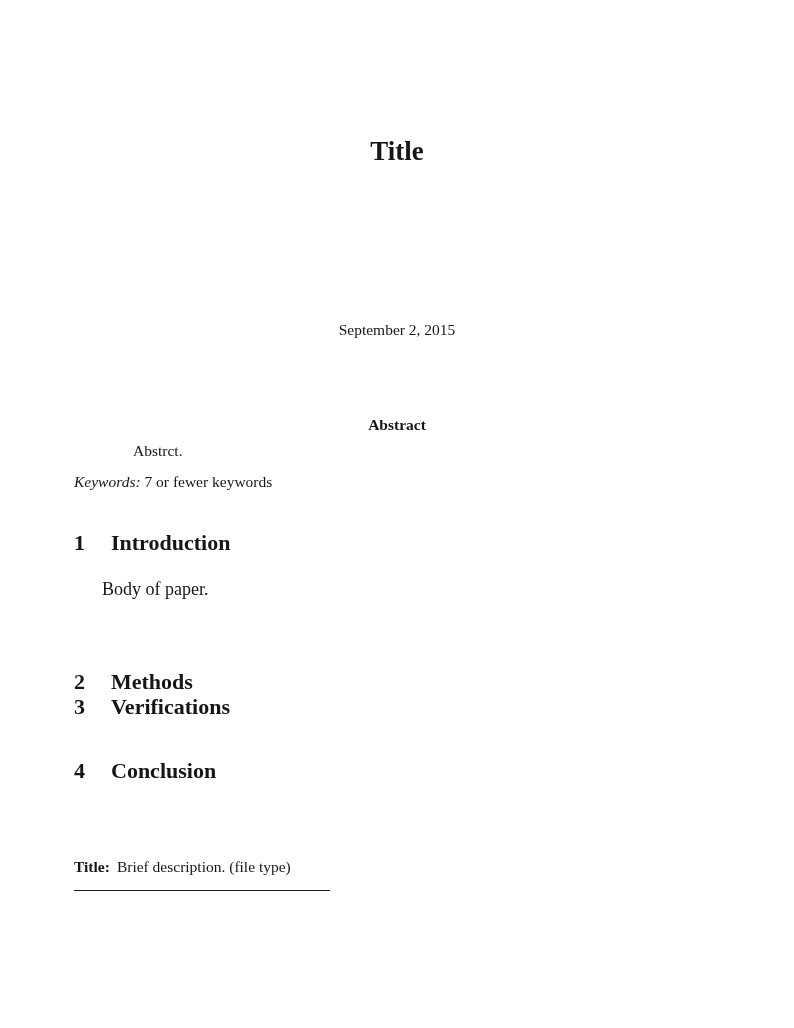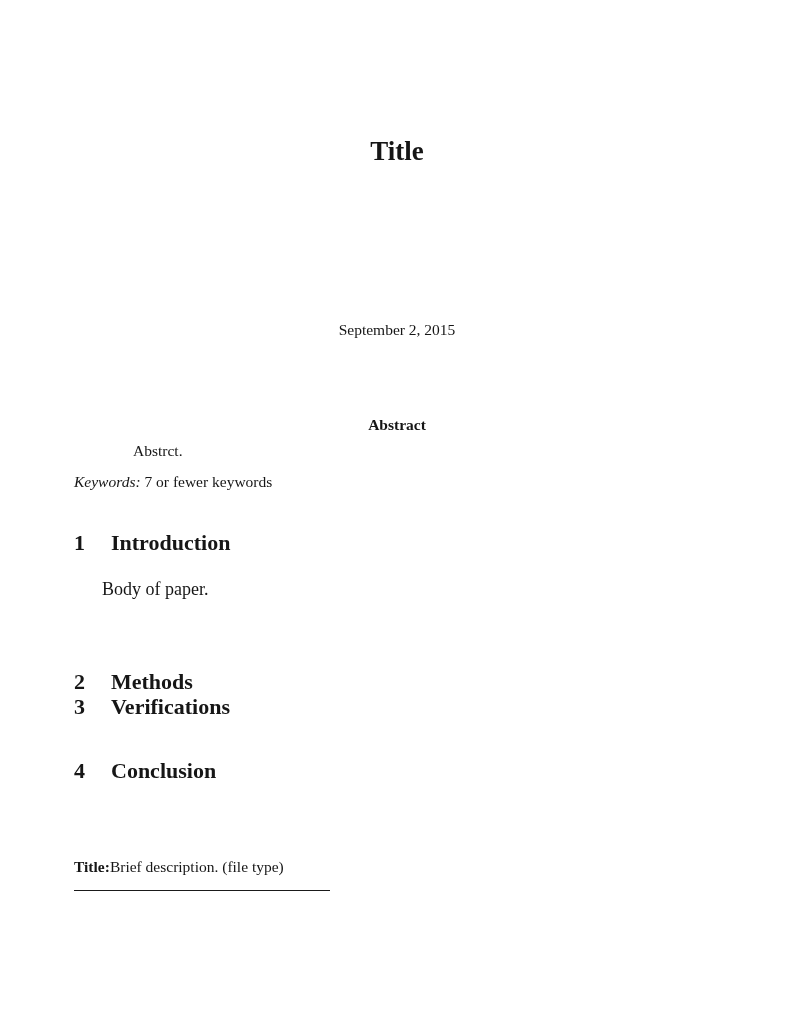--- a/index.html
+++ b/index.html
@@ -85,20 +85,21 @@
     font-weight: bold;
   }
   .supp-item {
     top: 858px;
     left: 74px;
     width: 646px;
     font-size: 15.5px;
   }
   .supp-item-label {
     font-weight: bold;
+    margin-right: 7px;
   }
   .footnote-rule {
     top: 890px;
     left: 74px;
     width: 256px;
     height: 0;
     border-top: 1.2px solid #1a1a1a;
   }
   .footnote {
     top: 894px;

